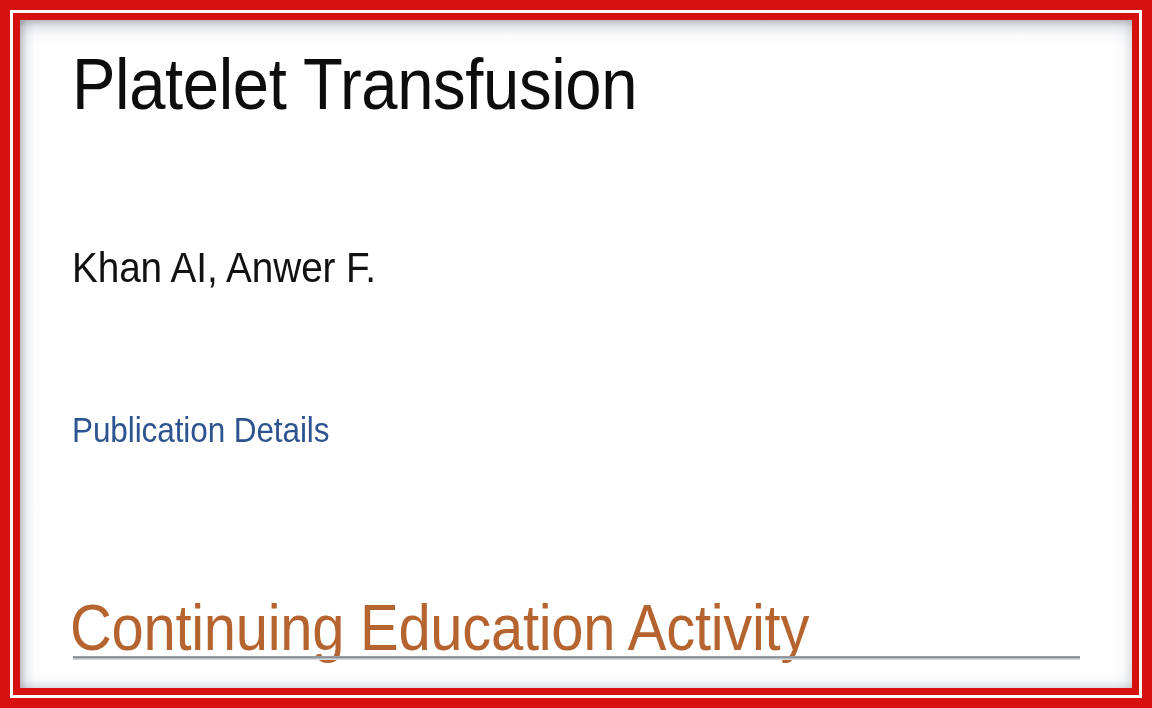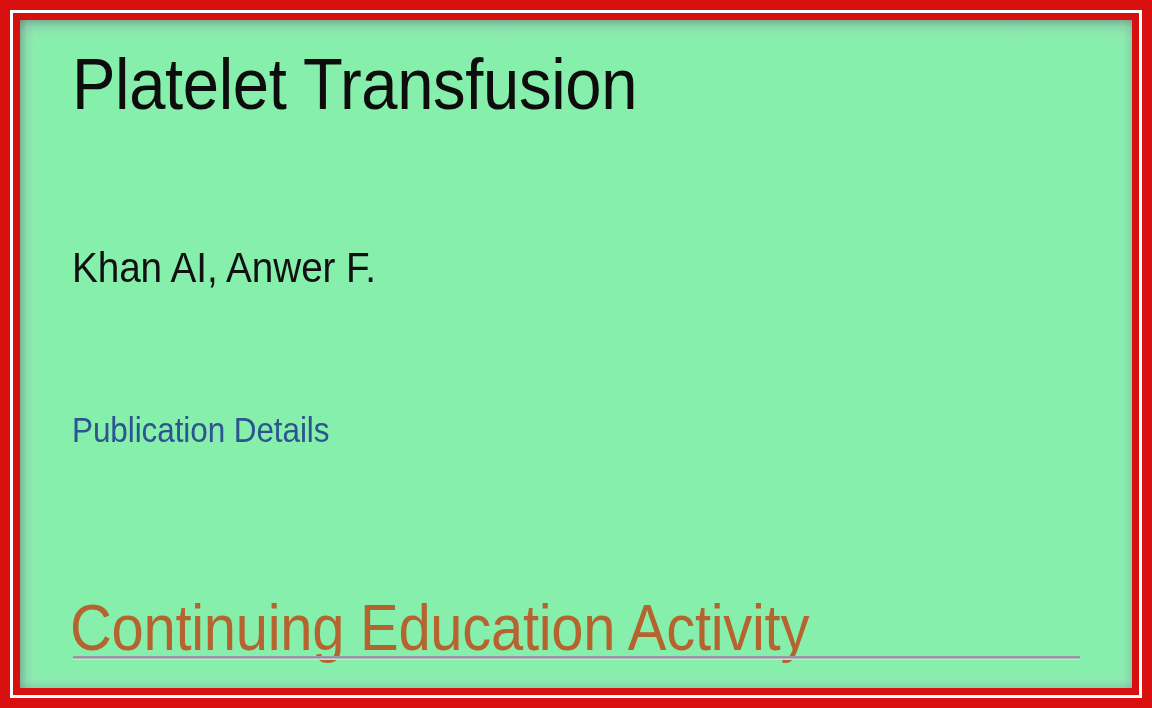--- a/index.html
+++ b/index.html
@@ -38,21 +38,21 @@
     left: 13px; top: 13px;
     right: 13px; bottom: 13px;
     background: #d60f0f;
   }
 
   
   .card {
     position: absolute;
     left: 20px; top: 20px;
     right: 20px; bottom: 20px;
-    background: #86efac;
+    background: #ffffff;
     overflow: hidden;
     text-align: right;
   }
 
   
   .card-shadow-top {
     position: absolute;
     left: 0; top: 0;
     width: 100%;
     height: 26px;

